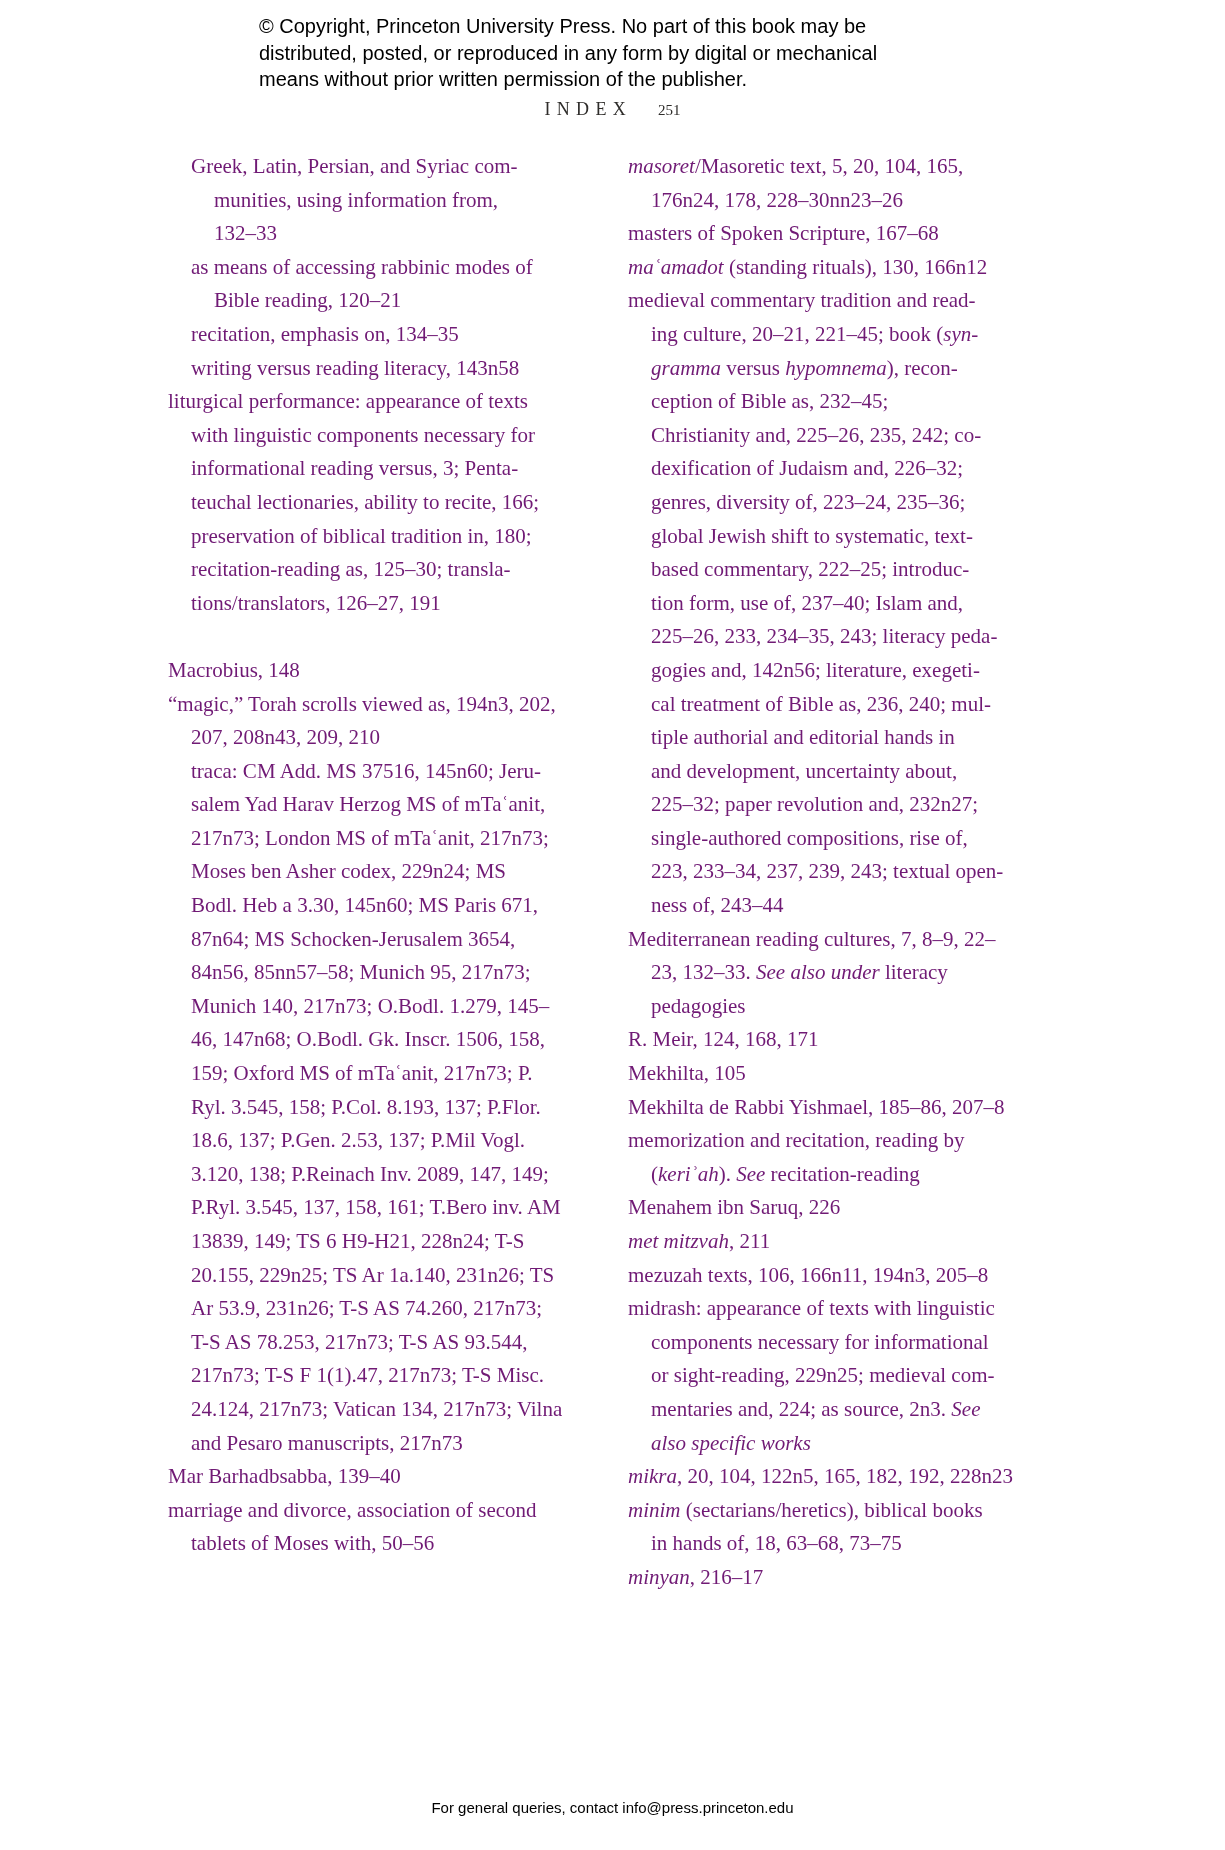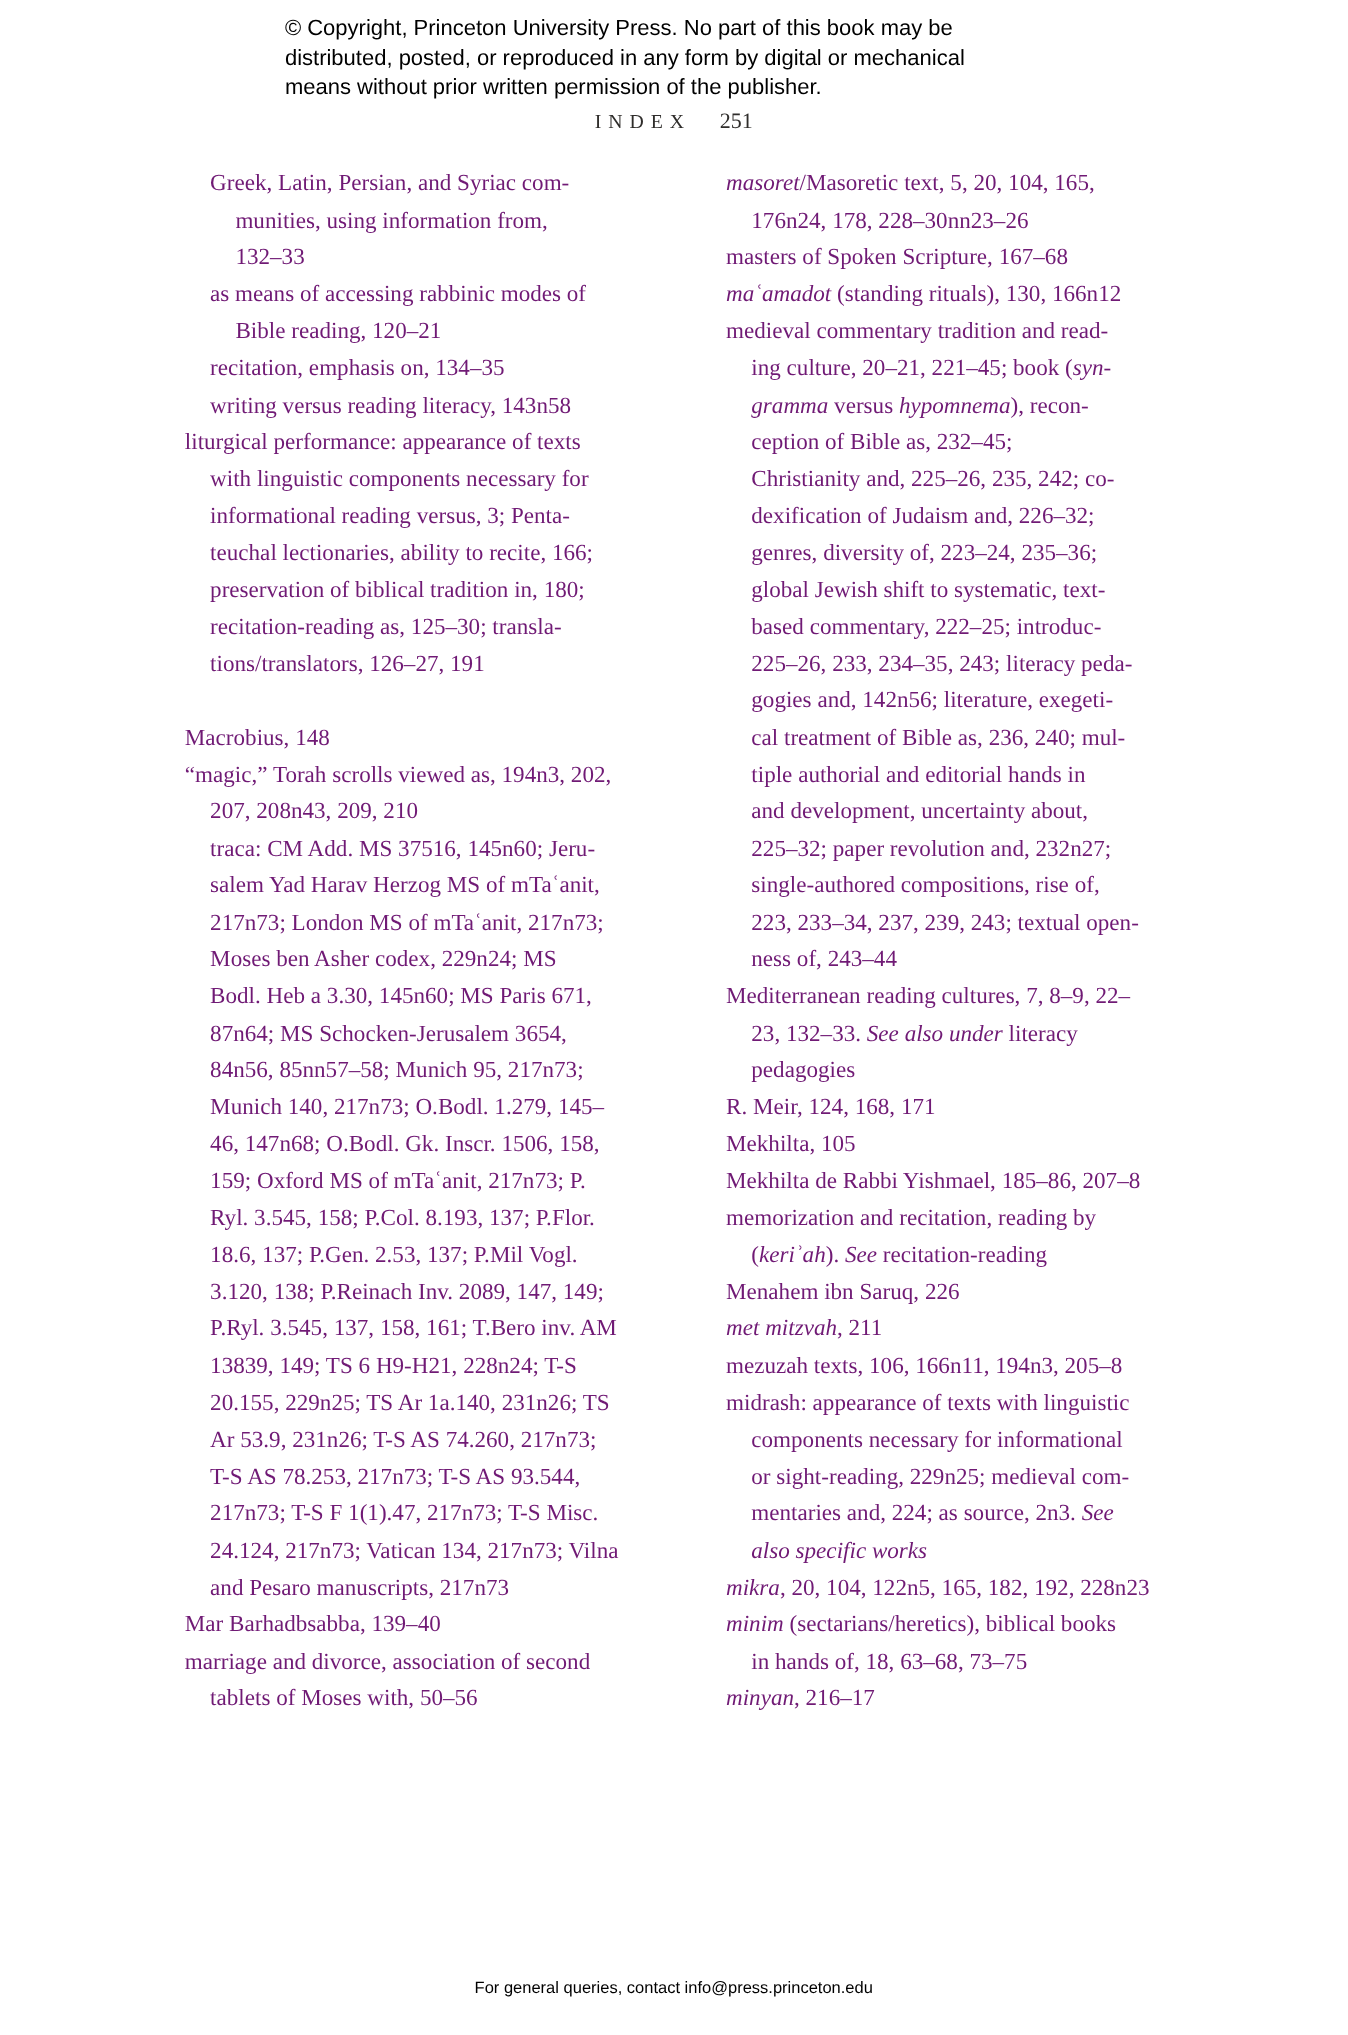--- a/index.html
+++ b/index.html
@@ -31,34 +31,34 @@
     top: 99px;
     text-align: center;
     font-family: "Liberation Serif", serif;
     color: #2f2d2b;
   }
   .index-title {
     font-size: 18px;
     letter-spacing: 0.35em;
   }
   .page-number {
-    font-size: 20px;
+    font-size: 15px;
     margin-left: 26px;
   }
 
   
   .col {
     position: absolute;
     top: 150px;
     font-family: "Liberation Serif", serif;
     font-size: 21px;
     color: #701a75;
   }
   .col-left  { left: 168px; width: 430px; }
-  .col-right { left: 660px; width: 450px; }
+  .col-right { left: 628px; width: 450px; }
 
   .line {
     height: 33.6px;
     line-height: 33.6px;
     white-space: nowrap;
   }
   .line.ind1 { padding-left: 23px; }
   .line.ind2 { padding-left: 46px; }
   .it { font-style: italic; }
 
@@ -139,20 +139,21 @@
       <div class="line ind0"><span class="it">maʿamadot</span><span> (standing rituals), 130, 166n12</span></div>
       <div class="line ind0"><span>medieval commentary tradition and read-</span></div>
       <div class="line ind1"><span>ing culture, 20–21, 221–45; book (</span><span class="it">syn-</span></div>
       <div class="line ind1"><span class="it">gramma</span><span> versus </span><span class="it">hypomnema</span><span>), recon-</span></div>
       <div class="line ind1"><span>ception of Bible as, 232–45;</span></div>
       <div class="line ind1"><span>Christianity and, 225–26, 235, 242; co-</span></div>
       <div class="line ind1"><span>dexification of Judaism and, 226–32;</span></div>
       <div class="line ind1"><span>genres, diversity of, 223–24, 235–36;</span></div>
       <div class="line ind1"><span>global Jewish shift to systematic, text-</span></div>
       <div class="line ind1"><span>based commentary, 222–25; introduc-</span></div>
+      <div class="line ind1"><span>tion form, use of, 237–40; Islam and,</span></div>
       <div class="line ind1"><span>225–26, 233, 234–35, 243; literacy peda-</span></div>
       <div class="line ind1"><span>gogies and, 142n56; literature, exegeti-</span></div>
       <div class="line ind1"><span>cal treatment of Bible as, 236, 240; mul-</span></div>
       <div class="line ind1"><span>tiple authorial and editorial hands in</span></div>
       <div class="line ind1"><span>and development, uncertainty about,</span></div>
       <div class="line ind1"><span>225–32; paper revolution and, 232n27;</span></div>
       <div class="line ind1"><span>single-authored compositions, rise of,</span></div>
       <div class="line ind1"><span>223, 233–34, 237, 239, 243; textual open-</span></div>
       <div class="line ind1"><span>ness of, 243–44</span></div>
       <div class="line ind0"><span>Mediterranean reading cultures, 7, 8–9, 22–</span></div>

